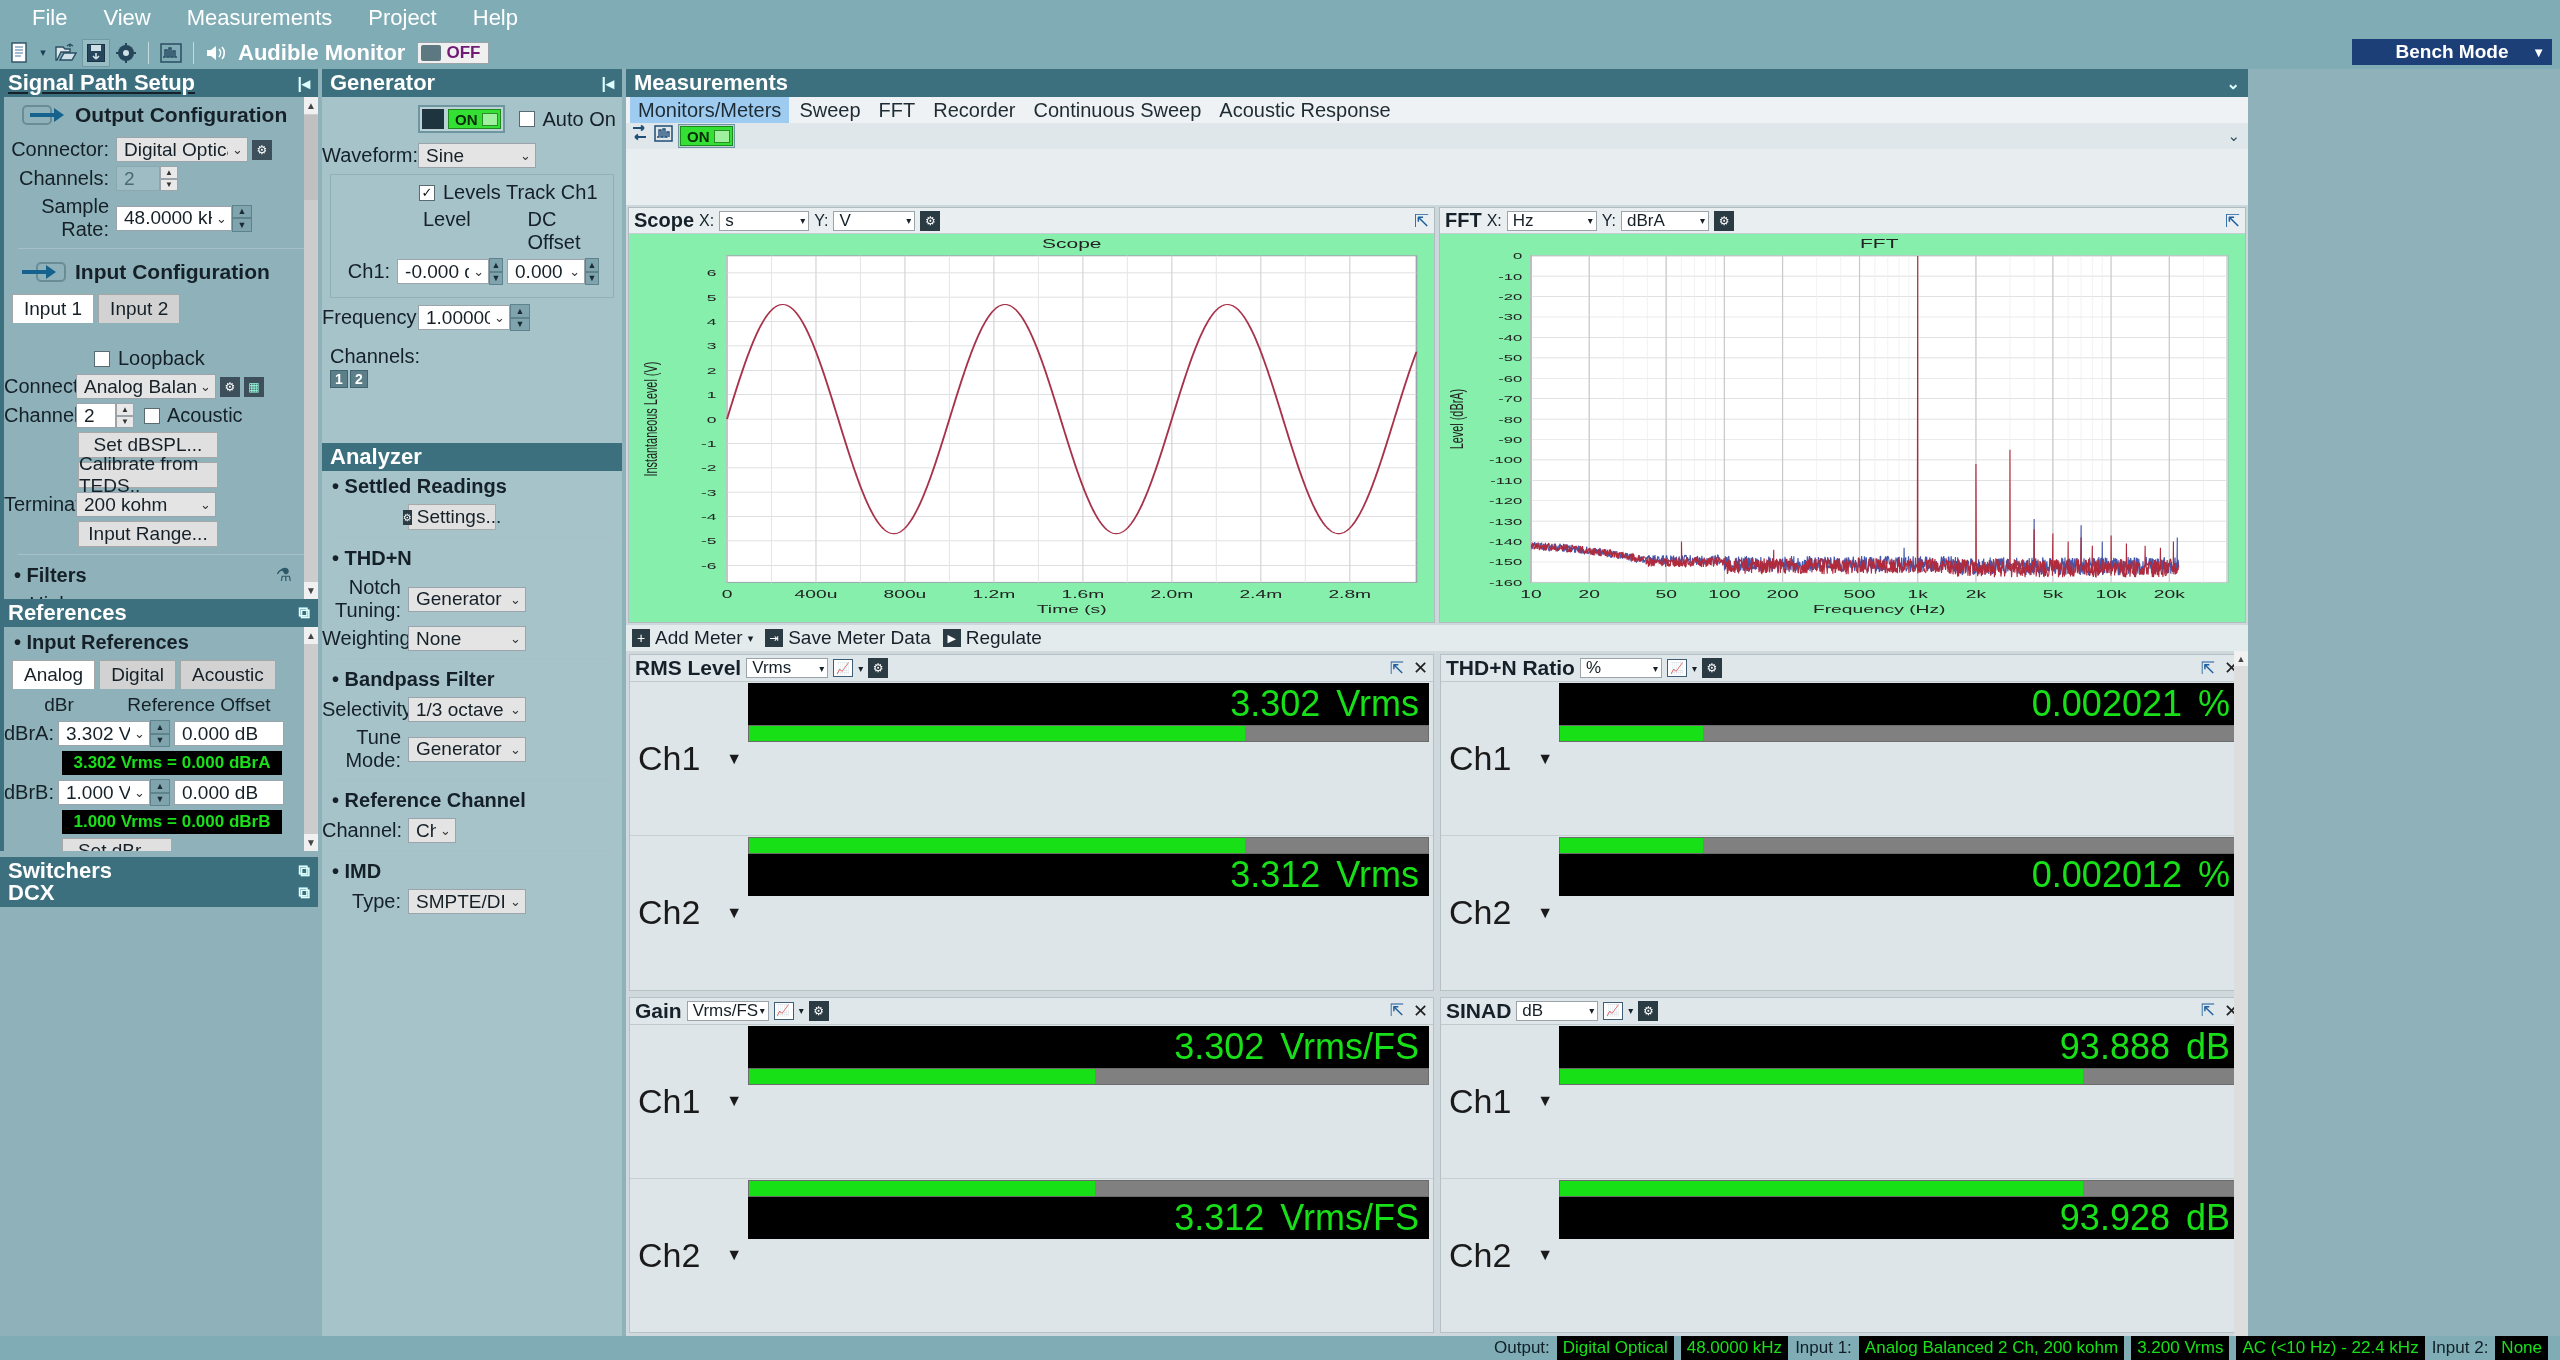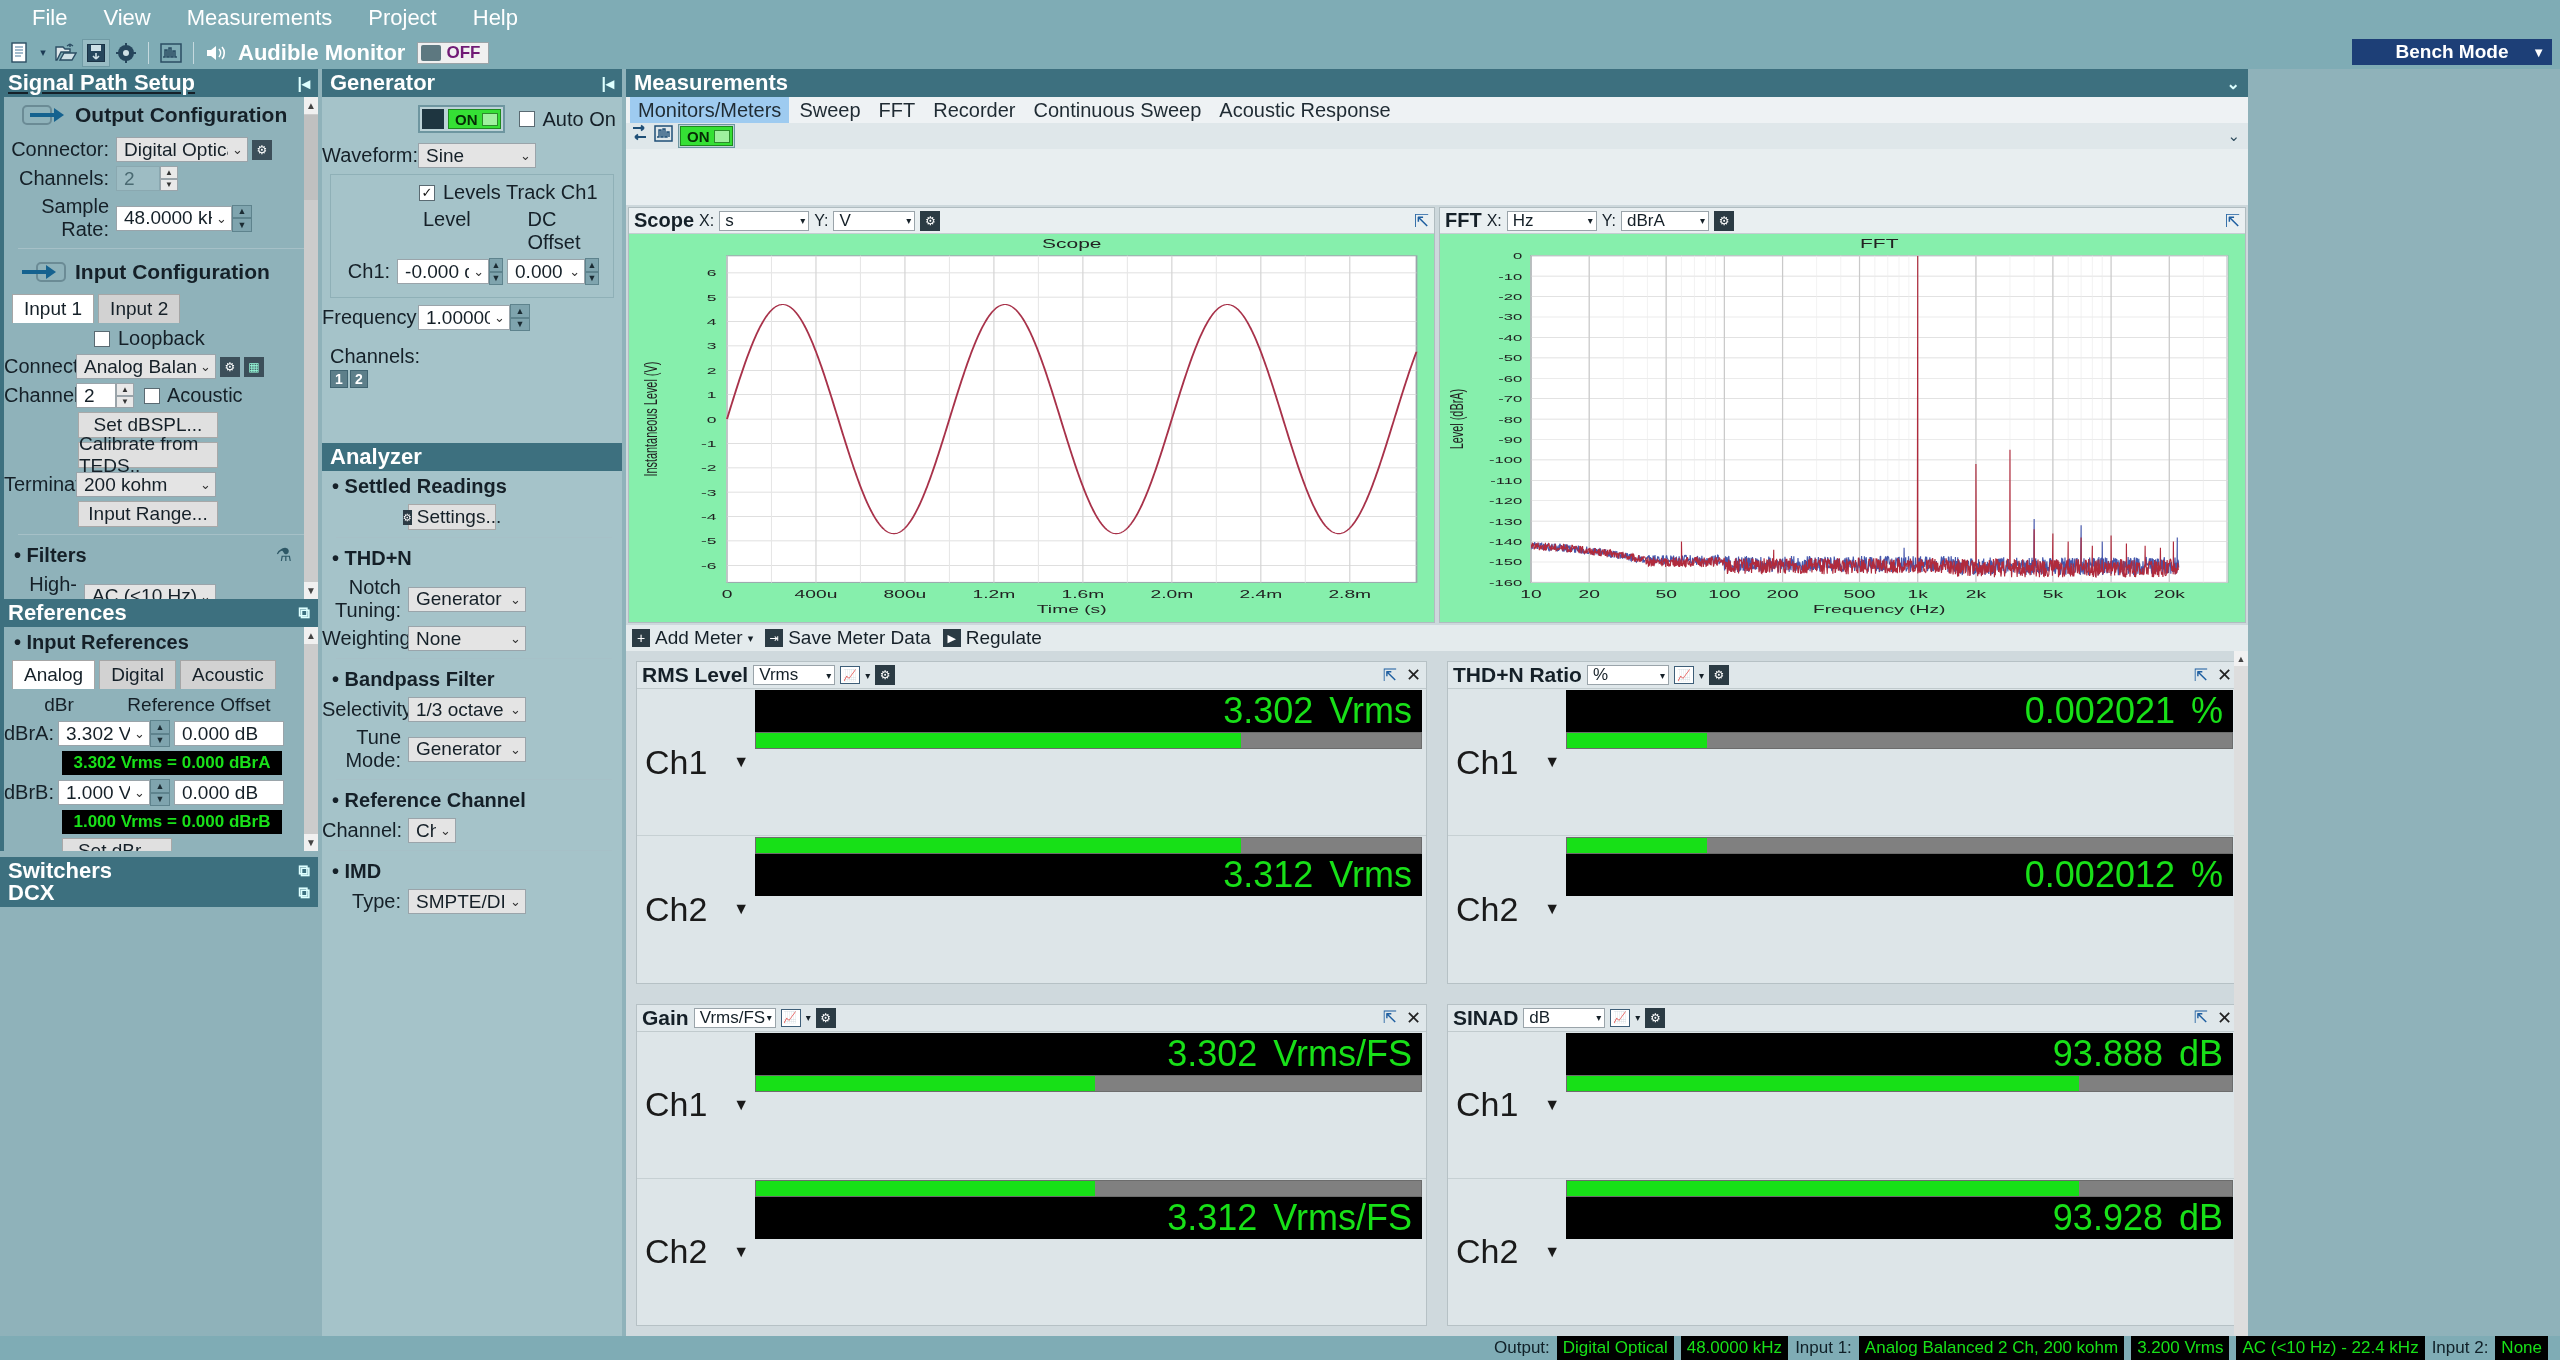--- a/index.html
+++ b/index.html
@@ -134,21 +134,21 @@
   .minisel { background:#fff; border:1px solid #9aa4aa; height:20px; min-width:80px;
      display:flex; align-items:center; padding:0 3px 0 5px; font-size:17px; }
   .minisel .c { margin-left:auto; font-size:10px; }
   .plotwrap { position:absolute; left:0; right:0; top:26px; bottom:0; }
 
   
   .meterbar { position:absolute; left:0; top:528px; right:0; height:26px;
      background:#e4ebed; display:flex; align-items:center; gap:12px; padding-left:6px; font-size:19px; }
   .meters { position:absolute; left:0; top:554px; right:0; bottom:0; display:grid;
      grid-template-columns:1fr 1fr; grid-template-rows:1fr 1fr; background:#cfd9dd; }
-  .meter { border:1px solid #b6c1c5; background:#dde5e8; margin:10px; position:relative; display:flex; flex-direction:column;}
+  .meter { border:1px solid #b6c1c5; background:#dde5e8; margin:3px; position:relative; display:flex; flex-direction:column;}
   .mhdr { height:27px; display:flex; align-items:center; gap:5px; padding:0 5px;
      background:#dfe7ea; border-bottom:1px solid #c0cacd; }
   .mhdr .mname { font-weight:bold; font-size:21px; }
   .mhdr .sp { margin-left:auto; display:flex; align-items:center; gap:9px; }
   .mbody { flex:1; display:flex; flex-direction:column; }
   .mrow { flex:1; display:flex; position:relative; border-top:1px solid #c6d0d3; }
   .mrow:first-child { border-top:none; }
   .mchan { width:118px; display:flex; align-items:center; justify-content:space-between;
      padding:0 6px 0 8px; font-size:34px; color:#1a1a1a; }
   .mchan .car { font-size:16px; }
@@ -298,21 +298,21 @@
               <span class="hd"></span>
           </span>
           <span class="lbl">Input Configuration</span>
         </div>
 
         <div class="tabs">
           <div class="tab act">Input 1</div>
           <div class="tab">Input 2</div>
         </div>
 
-        <div class="row" style="padding-left:90px;margin-top:4px">
+        <div class="row" style="padding-left:90px;margin-top:24px">
           <span class="chk"></span>
           <span style="padding-left:8px;font-size:20px">Loopback</span>
         </div>
 
         <div class="row">
           <span class="cap" style="width:72px">Connector:</span>
           <span class="sel-ctl" style="width:140px">
             <span class="v">Analog Balanced</span>
             <span class="cv">⌄</span>
           </span>

